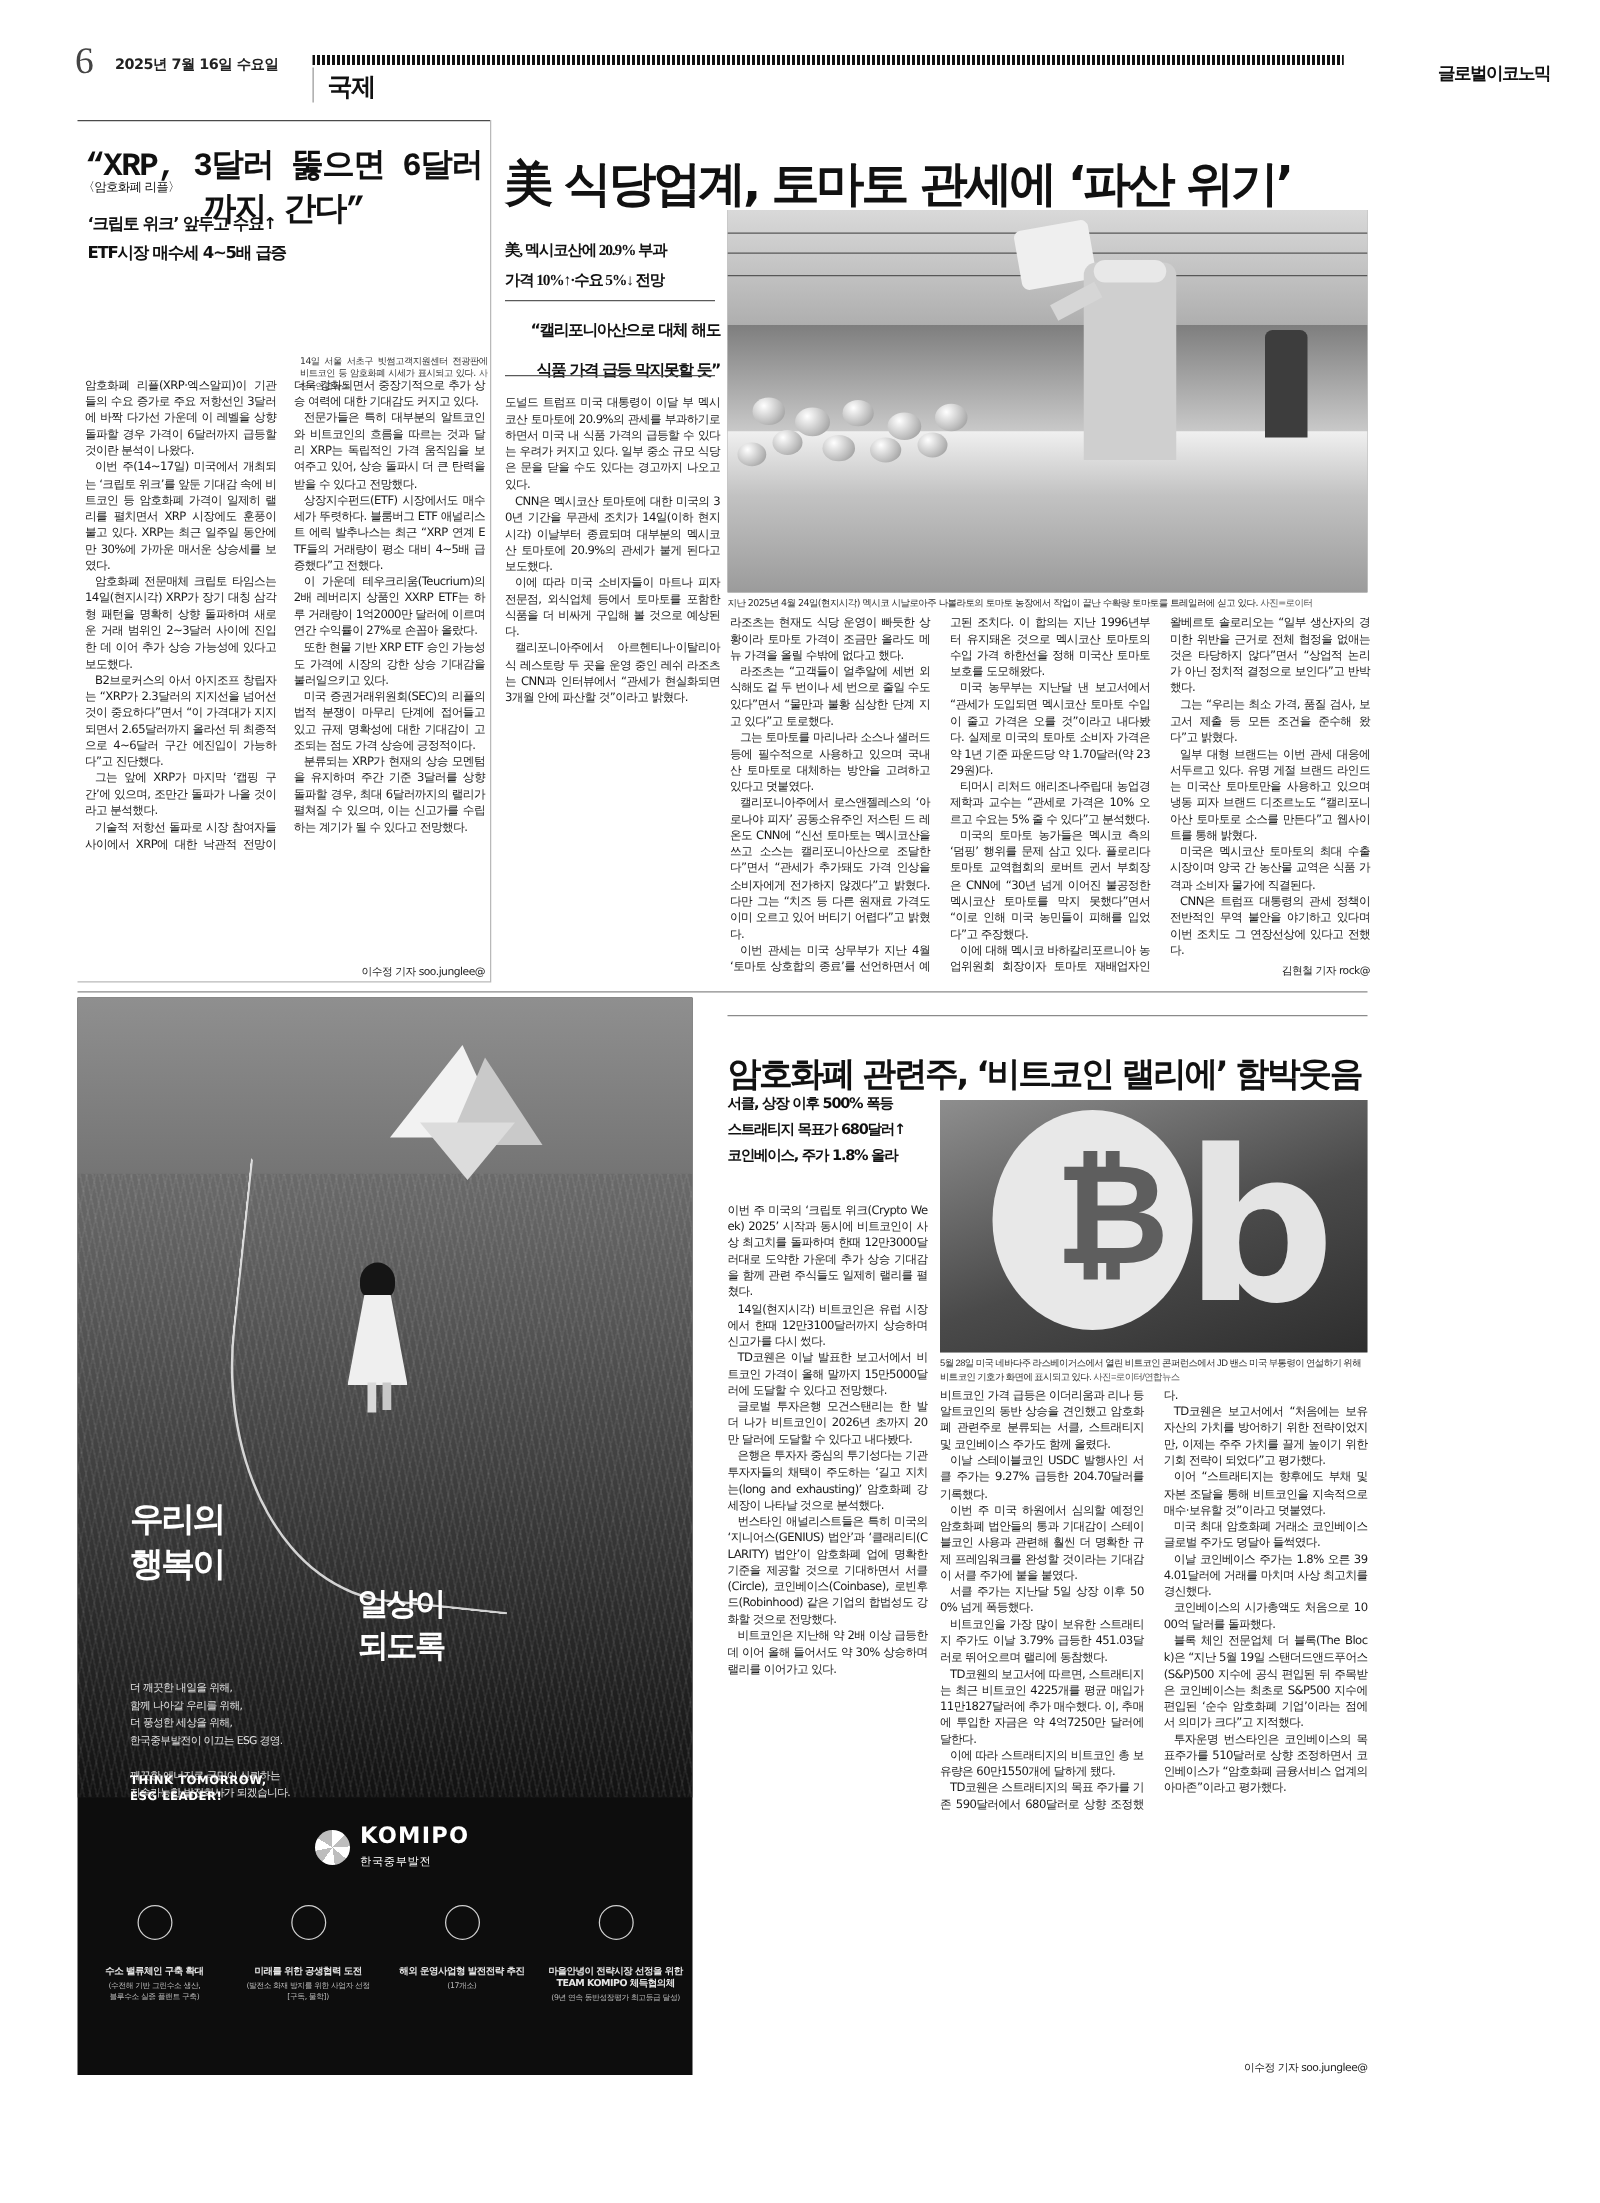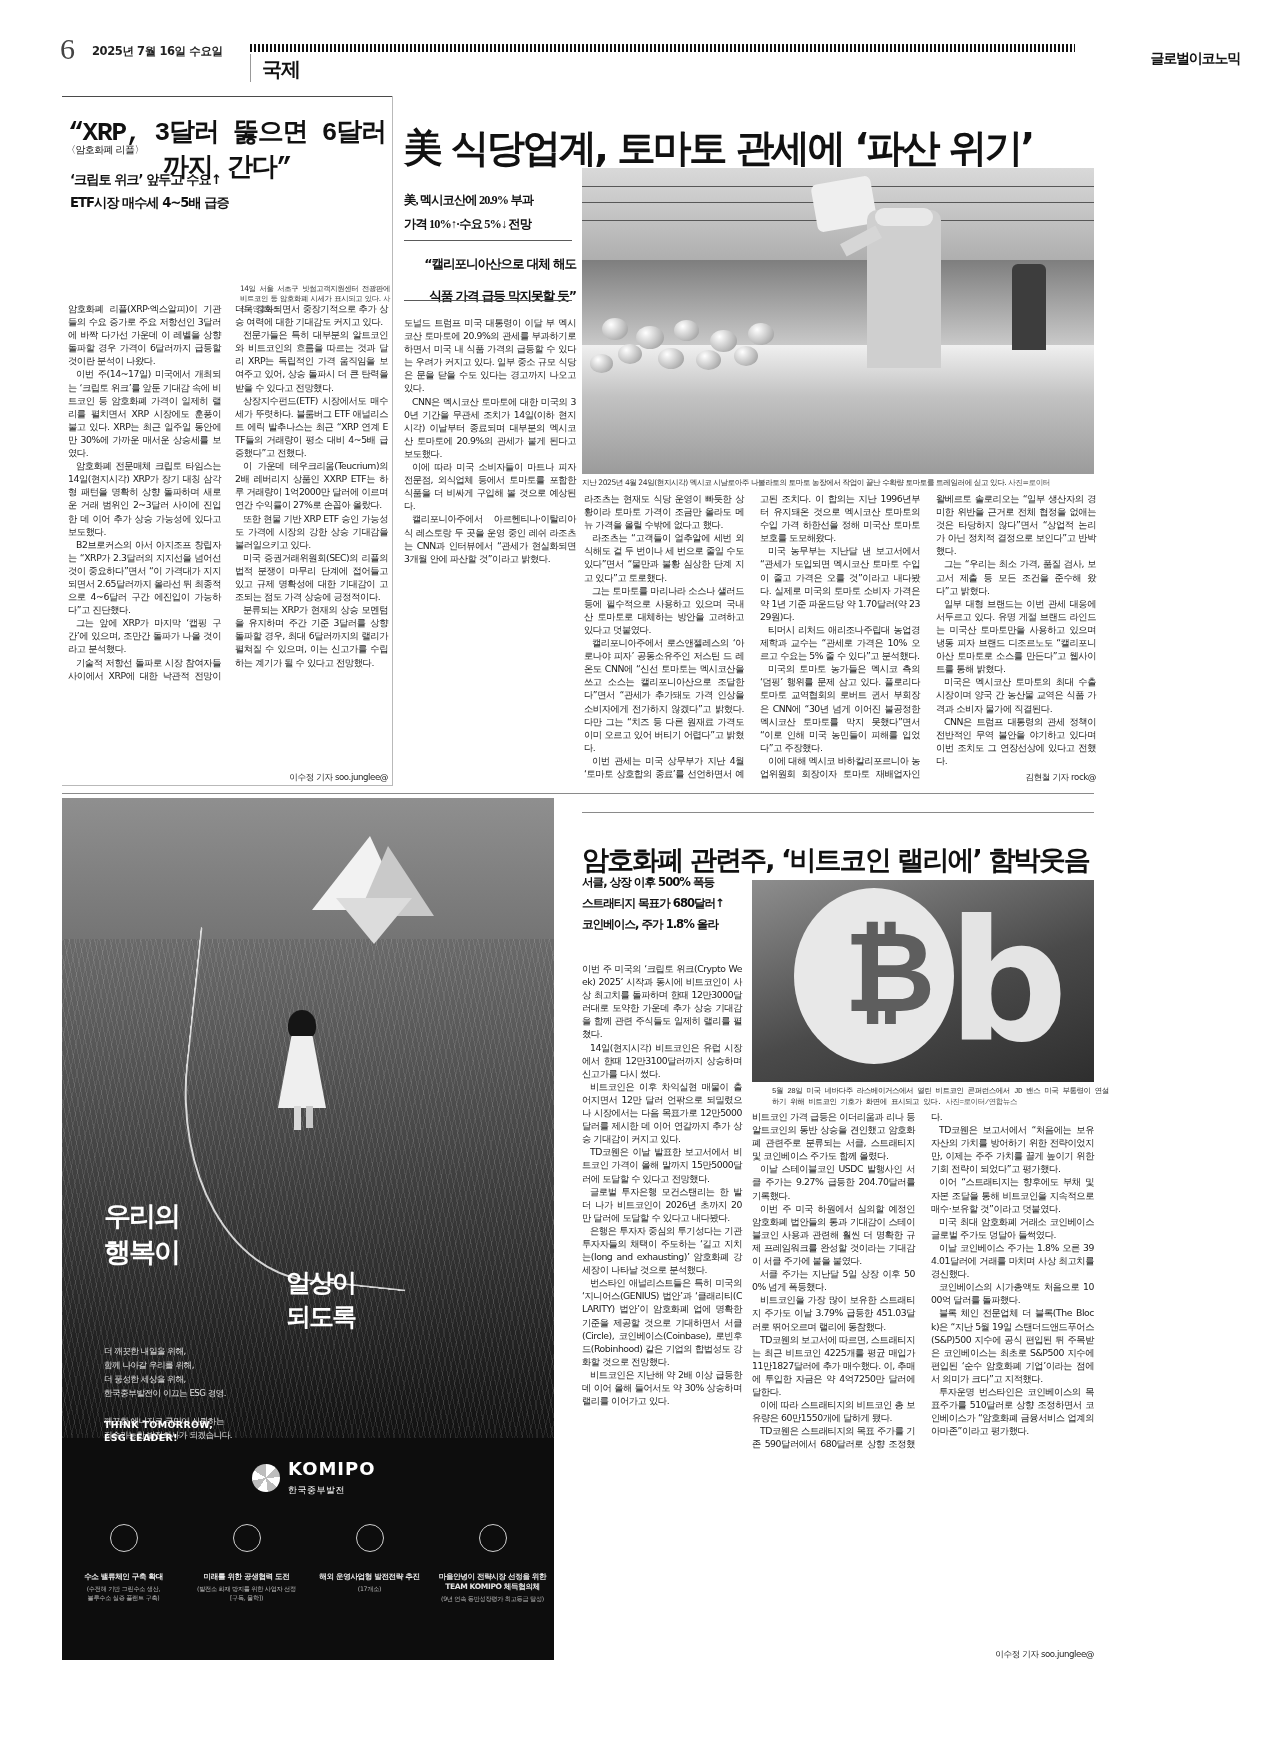--- a/index.html
+++ b/index.html
@@ -105,21 +105,21 @@
 
   .btcphoto{position:absolute;left:752px;top:880px;width:342px;height:202px;overflow:hidden;background:#6e6e6e;}
   .btc-bg{position:absolute;inset:0;background:linear-gradient(160deg,#8e8e8e,#4a4a4a 55%,#2e2e2e);}
   .btc-sym{position:absolute;left:42px;top:8px;width:160px;height:176px;border-radius:50%;
      background:#e8e8e8;}
   .btc-b{position:absolute;left:92px;top:36px;font-size:112px;line-height:112px;color:#5e5e5e;
      font-family:"DejaVu Sans",sans-serif;font-weight:700;}
   .btc-b2{position:absolute;right:26px;top:18px;font-size:168px;line-height:168px;color:#e4e4e4;
      font-family:"DejaVu Sans",sans-serif;font-weight:700;}
   .btccap{position:absolute;left:752px;top:1086px;width:342px;font-size:7.5px;line-height:10.6px;
-     letter-spacing:-.45px;color:#2d2d2d;font-family:Liberation Mono, monospace;margin-left:20px;}
+     letter-spacing:-.45px;color:#2d2d2d;font-family:Liberation Sans, sans-serif;}
   .btccap .cred{color:#555;}
   .bot-col1{position:absolute;left:582px;top:962px;width:160px;height:700px;}
   .bot-cols{position:absolute;left:752px;top:1110px;width:342px;height:552px;
      column-count:2;column-gap:16px;}
 
   
   .ad{position:absolute;left:62px;top:798px;width:492px;height:862px;background:#0d0d0d;overflow:hidden;}
   .ad-photo{position:absolute;left:0;top:0;width:492px;height:640px;overflow:hidden;
      background:linear-gradient(180deg,#8f8f8f 0%,#6b6b6b 30%,#2e2e2e 70%,#101010 100%);}
   .ad-grass{position:absolute;left:0;bottom:0;width:100%;height:78%;
@@ -292,21 +292,20 @@
   </div>
 
   <div class="btccap">
     <span>5월 28일 미국 네바다주 라스베이거스에서 열린 비트코인 콘퍼런스에서 JD 밴스 미국 부통령이 연설하기 위해 비트코인 기호가 화면에 표시되고 있다.</span>
     <span class="cred">사진=로이터/연합뉴스</span>
   </div>
 
   <div class="bot-col1 kbody" id="bot-body-1">
       <p class="noindent">이번 주 미국의 ‘크립토 위크(Crypto Week) 2025’ 시작과 동시에 비트코인이 사상 최고치를 돌파하며 한때 12만3000달러대로 도약한 가운데 추가 상승 기대감을 함께 관련 주식들도 일제히 랠리를 펼쳤다.</p>
       <p>14일(현지시각) 비트코인은 유럽 시장에서 한때 12만3100달러까지 상승하며 신고가를 다시 썼다.</p>
-      <p>비트코인은 이후 차익실현 매물이 출 어지면서 12만 달러 언팎으로 되밀렸으나 시장에서는 다음 목표가로 12만5000달러를 제시한 데 이어 연갈까지 추가 상승 기대감이 커지고 있다.</p>
       <p>TD코웬은 이날 발표한 보고서에서 비트코인 가격이 올해 말까지 15만5000달러에 도달할 수 있다고 전망했다.</p>
       <p>글로벌 투자은행 모건스탠리는 한 발 더 나가 비트코인이 2026년 초까지 20만 달러에 도달할 수 있다고 내다봤다.</p>
       <p>은행은 투자자 중심의 투기성다는 기관 투자자들의 채택이 주도하는 ‘길고 지치는(long and exhausting)’ 암호화폐 강세장이 나타날 것으로 분석했다.</p>
       <p>번스타인 애널리스트들은 특히 미국의 ‘지니어스(GENIUS) 법안’과 ‘클래리티(CLARITY) 법안’이 암호화폐 업에 명확한 기준을 제공할 것으로 기대하면서 서클(Circle), 코인베이스(Coinbase), 로빈후드(Robinhood) 같은 기업의 합법성도 강화할 것으로 전망했다.</p>
       <p>비트코인은 지난해 약 2배 이상 급등한 데 이어 올해 들어서도 약 30% 상승하며 랠리를 이어가고 있다.</p>
     </div>
   <div class="bot-cols kbody" id="bot-body-2">
       <p class="noindent">비트코인 가격 급등은 이더리움과 리나 등 알트코인의 동반 상승을 견인했고 암호화폐 관련주로 분류되는 서클, 스트래티지 및 코인베이스 주가도 함께 올렸다.</p>
       <p>이날 스테이블코인 USDC 발행사인 서클 주가는 9.27% 급등한 204.70달러를 기록했다.</p>
       <p>이번 주 미국 하원에서 심의할 예정인 암호화폐 법안들의 통과 기대감이 스테이블코인 사용과 관련해 훨씬 더 명확한 규제 프레임워크를 완성할 것이라는 기대감이 서클 주가에 붙을 붙였다.</p>

